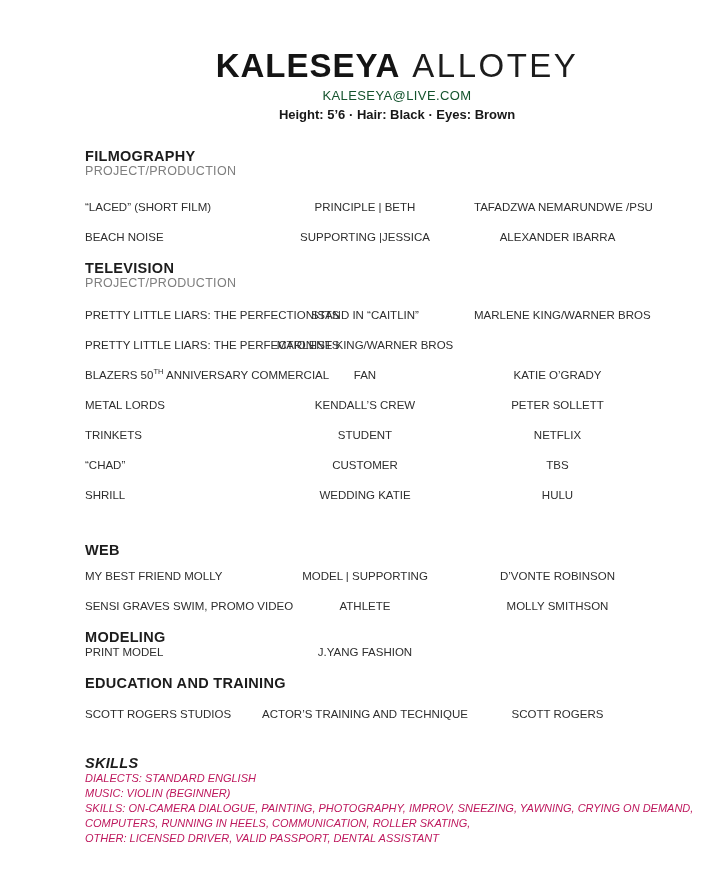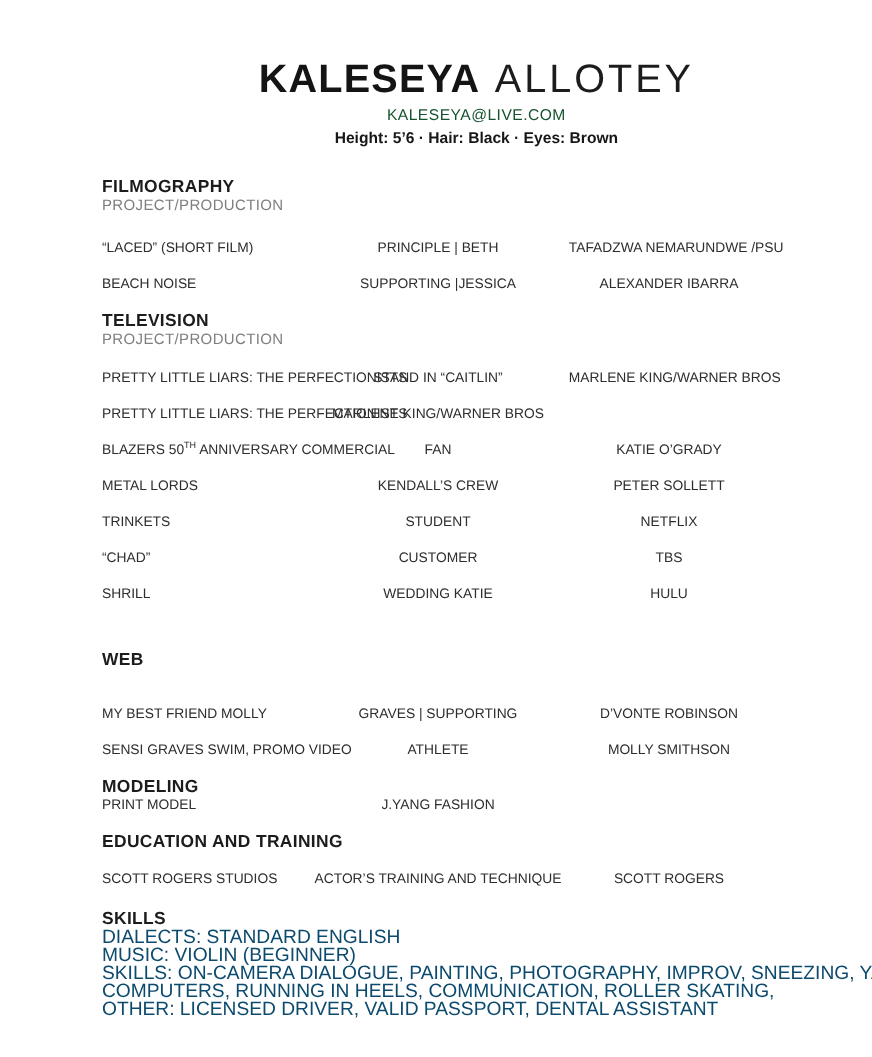--- a/index.html
+++ b/index.html
@@ -21,26 +21,26 @@
   .trow{display:grid;grid-template-columns:171px 218px 167px;height:30px;align-items:start;
         font-size:11.5px;line-height:14px;}
   .trow.slim{height:15px;}
   .cell{white-space:nowrap;overflow:visible;}
   .c1{text-align:left;}
   .c2,.c3{text-align:center;}
   sup{font-size:7.5px;line-height:0;vertical-align:super;}
   .mt-film-rows{margin-top:21px;}
   .mt-tv-rows{margin-top:17px;}
   .mt-web{margin-top:24px;}
-  .mt-web-rows{margin-top:30px;}
+  .mt-web-rows{margin-top:11px;}
   .mt-edu{margin-top:15px;}
   .mt-edu-rows{margin-top:16px;}
-  .mt-skills{margin-top:2px;}
+  .mt-skills{margin-top:18px;font-style:italic;}
   .skills-lines{margin-top:0;}
-  .skills-line{font-size:16px;line-height:15px;white-space:nowrap;color:#0c4a6e;}
+  .skills-line{font-size:11px;line-height:15px;white-space:nowrap;color:#be185d;}
 </style>
 </head>
 <body>
 
 <div class="page">
 
   <div class="header">
     <div class="name">
       <span class="name-first">KALESEYA</span><span class="name-last">ALLOTEY</span>
     </div>
@@ -106,21 +106,21 @@
           <div class="cell c3">HULU</div>
         </div>
       </div>
     </div>
 
     <div class="mt-web">
       <div class="sec-heading">WEB</div>
       <div class="mt-web-rows">
         <div class="trow">
           <div class="cell c1">MY BEST FRIEND MOLLY</div>
-          <div class="cell c2">GRAVES | SUPPORTING</div>
+          <div class="cell c2">MODEL | SUPPORTING</div>
           <div class="cell c3">D’VONTE ROBINSON</div>
         </div>
         <div class="trow">
           <div class="cell c1">SENSI GRAVES SWIM, PROMO VIDEO</div>
           <div class="cell c2">ATHLETE</div>
           <div class="cell c3">MOLLY SMITHSON</div>
         </div>
       </div>
     </div>
 

